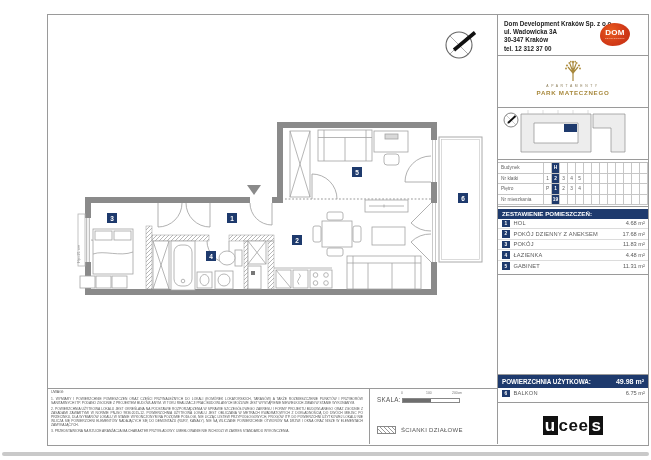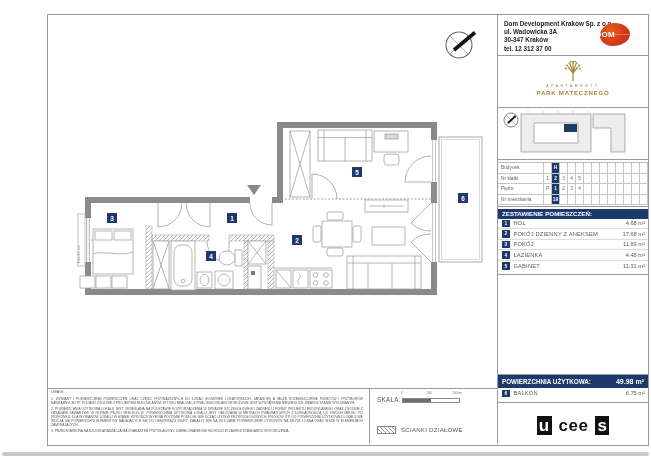--- a/index.html
+++ b/index.html
@@ -20,21 +20,21 @@
   #sec-table{height:45px;}
   #sec-rooms{height:66px;}
   #sec-spacer{height:100px;}
   #sec-summary{height:28px;}
   #sec-logo{height:44px;border-bottom:none;display:flex;align-items:center;justify-content:center;}
   
   .company-text{position:absolute;left:6px;top:5px;font-size:6.3px;line-height:8.2px;font-weight:bold;color:#222;}
   #dom-logo{position:absolute;right:18px;top:8px;width:30px;height:23px;
     background:radial-gradient(circle at 38% 35%, #e85c20 0%, #d23a17 55%, #c02f12 100%);
     border-radius:48% 52% 58% 42% / 55% 48% 52% 45%;
-    display:flex;align-items:center;justify-content:center;}
+    display:flex;flex-direction:column;align-items:center;justify-content:center;}
   #dom-logo .t1{color:#fff;font-weight:bold;font-size:8px;line-height:8px;letter-spacing:.3px;}
   #dom-logo .t2{color:#ffd9c4;font-size:2px;line-height:3px;letter-spacing:.4px;}
   
   #brand-box{position:absolute;left:0;top:0;width:100%;height:100%;display:flex;flex-direction:column;align-items:center;justify-content:flex-start;padding-top:3px;box-sizing:border-box;}
   #brand-top{font-size:3.4px;letter-spacing:2.6px;color:#8a7b55;margin-top:1px;}
   #brand-name{font-size:6.2px;font-weight:bold;letter-spacing:.7px;color:#a8893d;margin-top:1px;}
   
   #unit-table{display:grid;grid-template-columns:46px repeat(13,1fr);margin-top:2px;border-top:1px solid #bcbcbc;border-left:none;}
   .utc{height:9.6px;line-height:9.6px;border-right:1px solid #c6c6c6;border-bottom:1px solid #c6c6c6;
        font-size:4.8px;color:#666;text-align:center;overflow:hidden;}
@@ -49,21 +49,21 @@
             display:flex;align-items:center;justify-content:center;flex:0 0 auto;}
   .room-name{flex:1;font-size:5.7px;color:#5a5a5a;margin-left:4px;letter-spacing:.2px;}
   .room-area{font-size:5.7px;color:#5a5a5a;}
   
   #sum-bar{height:13px;background:#1e3a6d;display:flex;align-items:center;padding:0 4px;box-sizing:border-box;}
   #sum-label{color:#fff;font-size:6.3px;font-weight:bold;flex:1;}
   #sum-value{color:#fff;font-size:7px;font-weight:bold;}
   
   #ucees{font-weight:bold;font-size:17px;letter-spacing:.5px;color:#111;display:flex;align-items:center;}
   #ucees .inv{background:#111;color:#fff;padding:0 2px;line-height:19px;}
-  #ucees .mid{padding:0 7px;line-height:19px;}
+  #ucees .mid{padding:0 1px;line-height:19px;}
   
   #notes{left:51px;top:390px;width:312px;height:52px;color:#555;}
   #notes .nt{font-size:3.6px;line-height:4.4px;margin:0 0 3px 0;}
   #notes p{font-size:3.3px;line-height:4.05px;margin:0 0 1.5px 0;text-align:justify;}
   
   #scala-label{left:377px;top:396px;font-size:6.3px;color:#555;letter-spacing:.3px;}
   #scalebar{left:402px;top:398px;width:58px;height:4.5px;border:1px solid #888;box-sizing:border-box;}
   #scalebar .dark{position:absolute;left:0;top:0;width:50%;height:100%;background:#6e6e6e;}
   .tick{position:absolute;top:391px;font-size:3.4px;color:#777;}
   #tick0{left:401px;} #tick100{left:426px;} #tick200{left:452px;}

